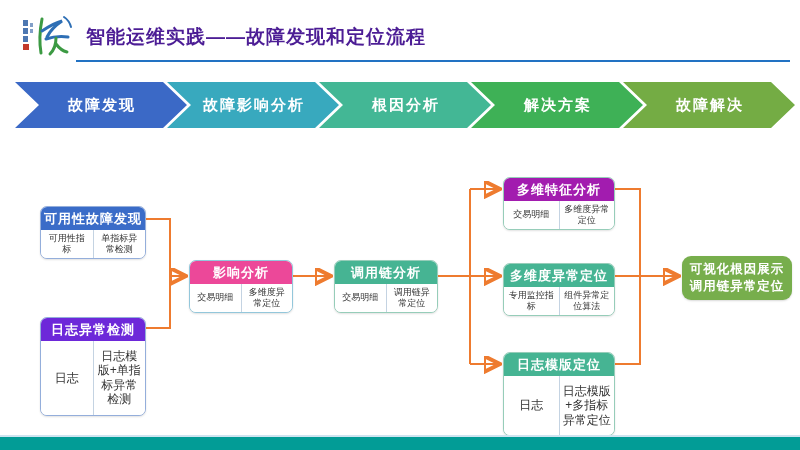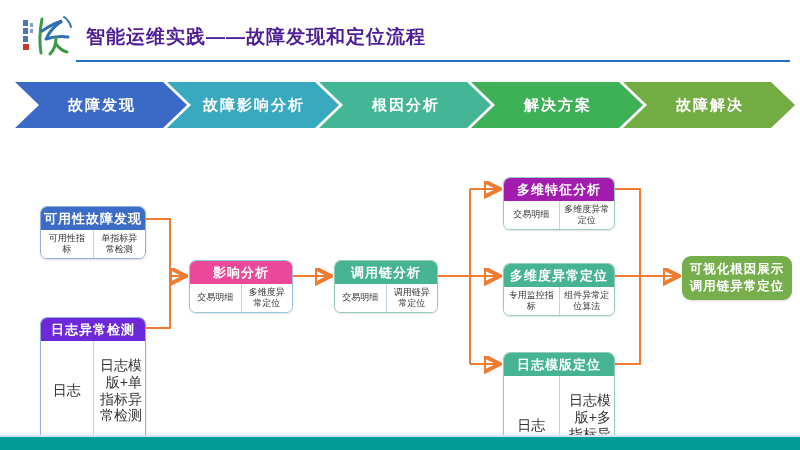--- a/index.html
+++ b/index.html
@@ -37,21 +37,21 @@
     height:23px;line-height:23px;text-align:center;color:#fff;
     font-size:13px;font-weight:bold;letter-spacing:1px;white-space:nowrap;
   }
   .fbox-body{display:flex;background:#fff;}
   .fcell{
     flex:1 1 0;display:flex;align-items:center;justify-content:center;
     text-align:center;font-size:9px;line-height:1.2;color:#333;
     padding:3px 4px;box-sizing:border-box;word-break:break-all;
   }
   .fcell:first-child{border-right:1px solid #C4D3E2;}
-  .fcell.small{font-size:14px;padding:16px 3px;text-align:right;}
+  .fcell.small{font-size:12px;padding:8px 3px;}
   .result-box{
     position:absolute;left:682px;top:256px;width:110px;height:44px;border-radius:9px;
     display:flex;flex-direction:column;align-items:center;justify-content:center;
     color:#fff;font-size:12.5px;font-weight:bold;letter-spacing:1px;line-height:1.35;
     box-shadow:0 1px 2px rgba(0,0,0,.15);
   }
   
   .footer-bar{position:absolute;left:0;bottom:0;width:800px;height:13px;border-top:2px solid #CFE4F0;box-sizing:content-box;}
 </style>
 </head>

